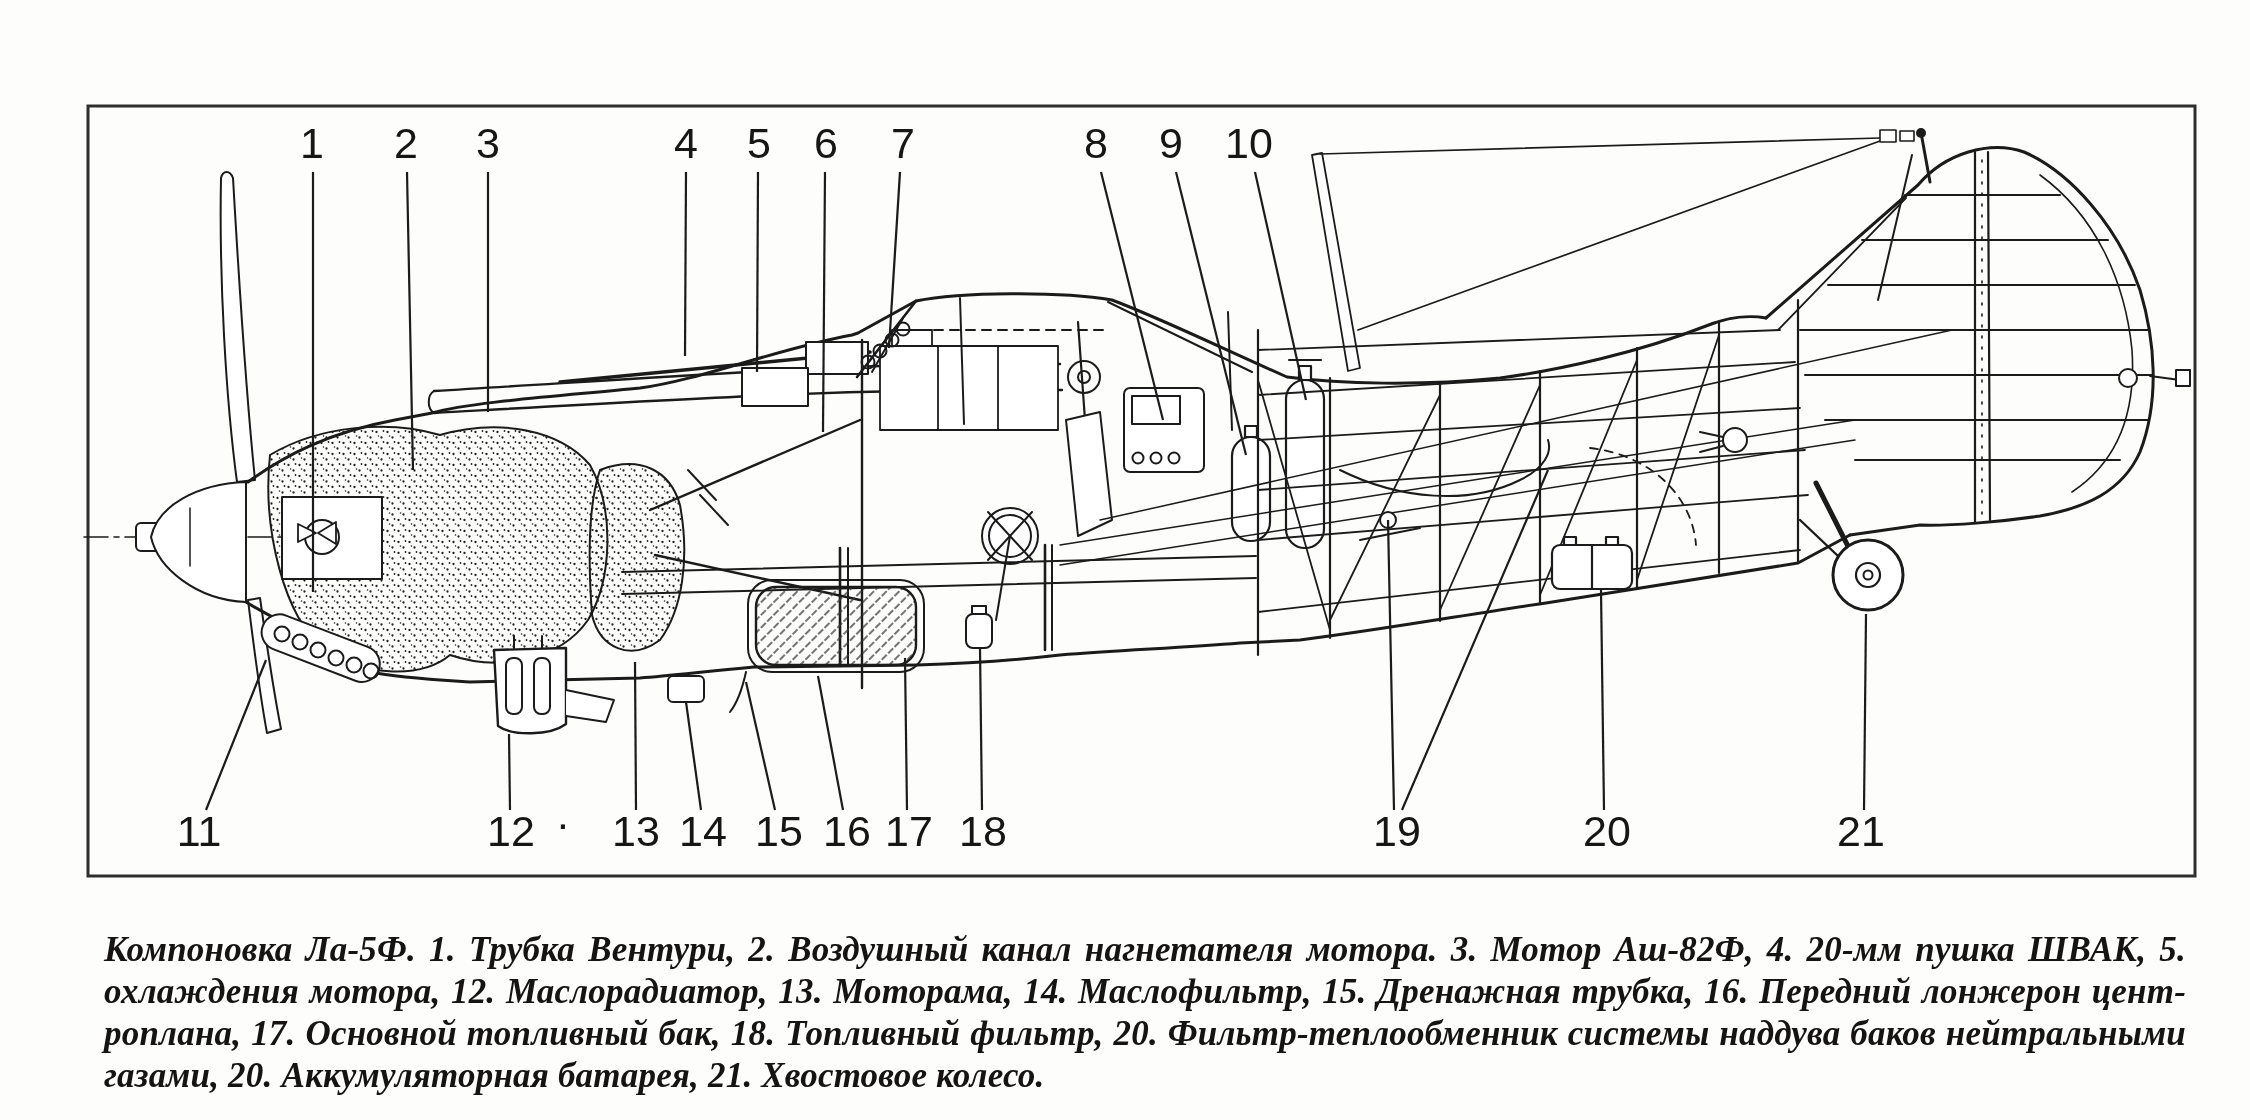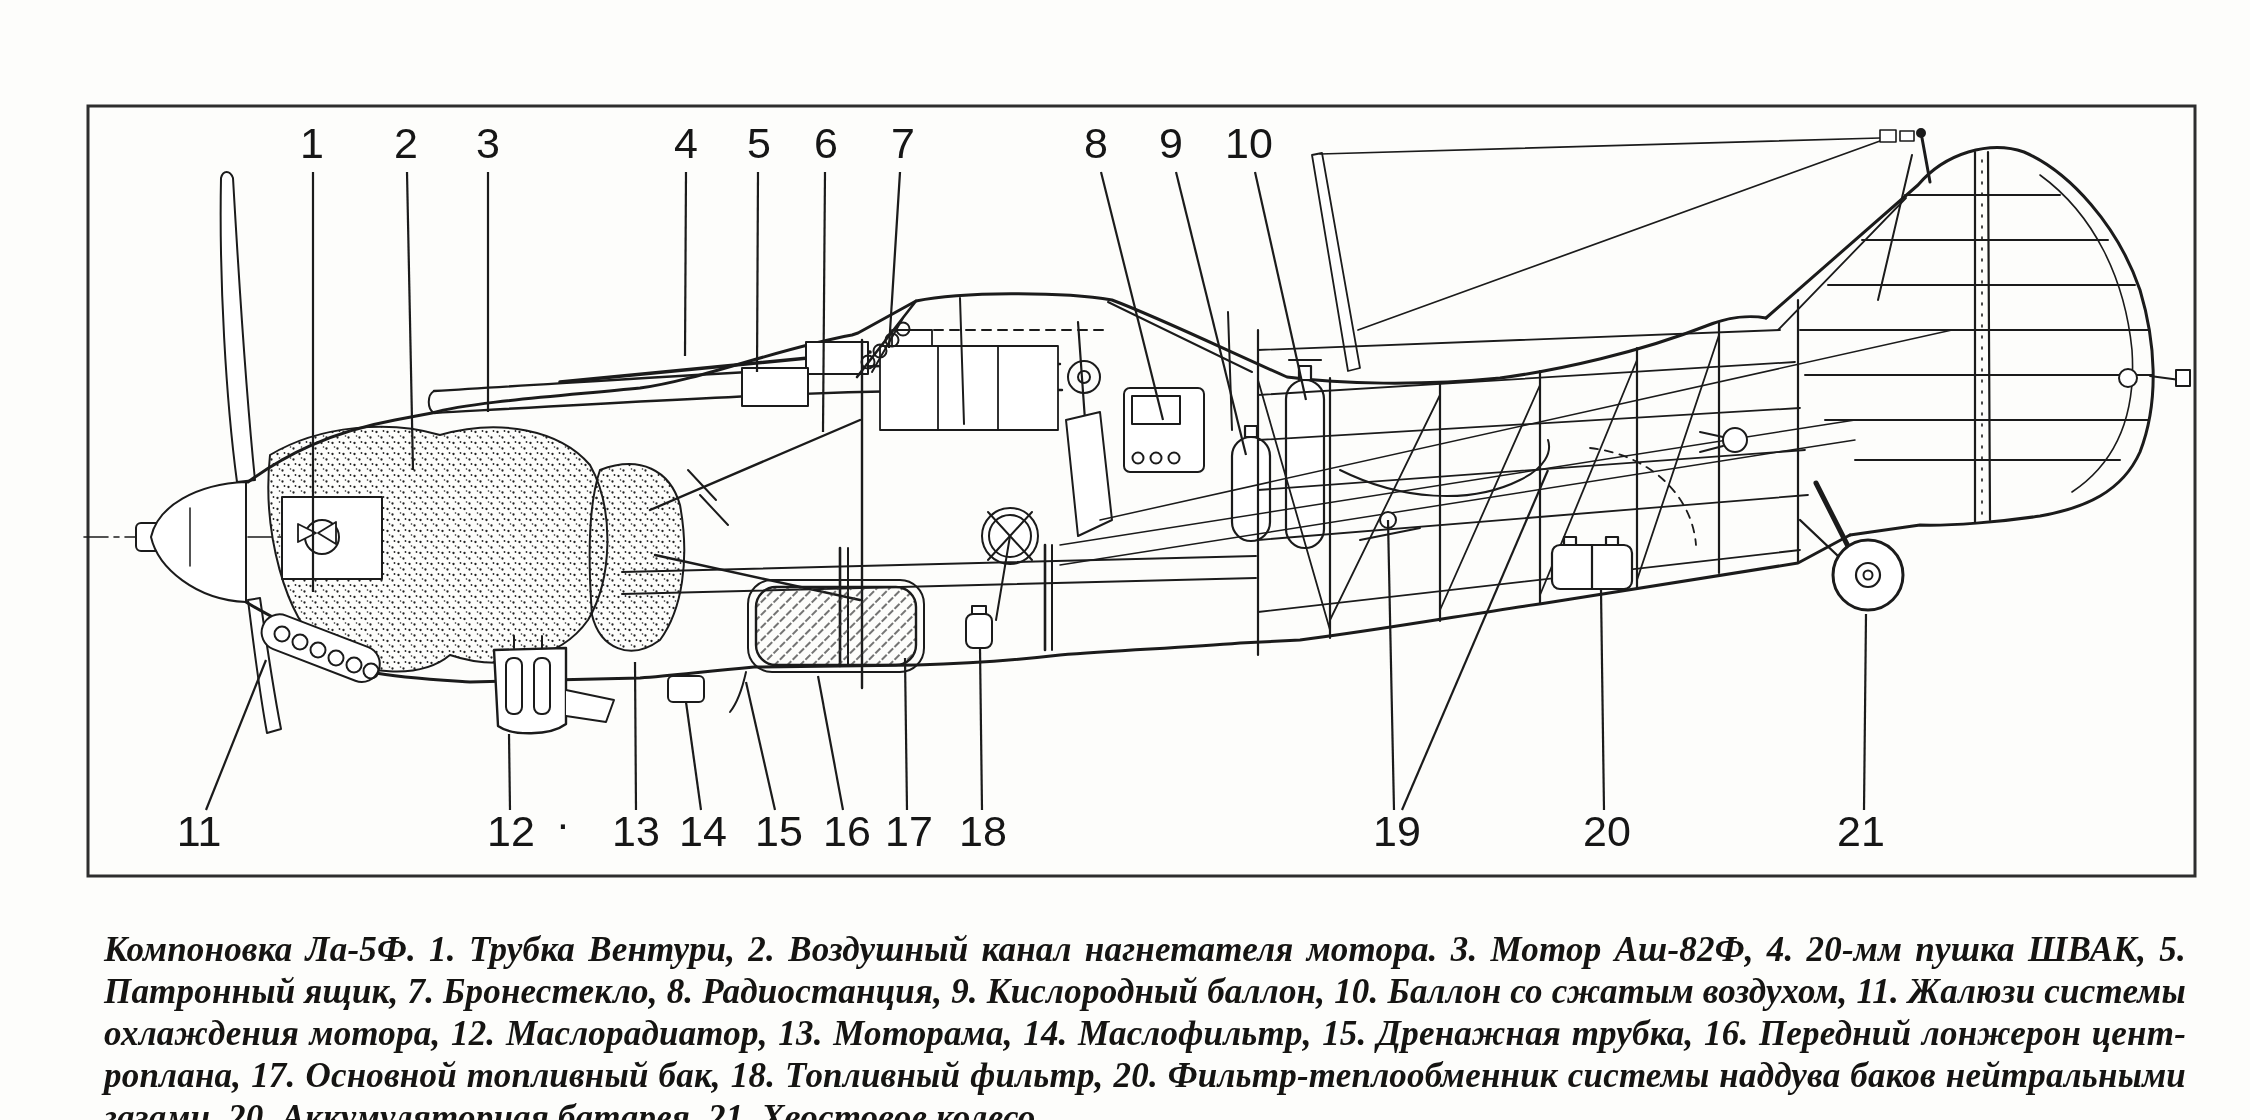--- a/index.html
+++ b/index.html
@@ -337,18 +337,17 @@
         <text x="1397" y="846" text-anchor="middle" class="callout-num">19</text>
         <line x1="1604" y1="810" x2="1601" y2="590" stroke="#1b1b1b" stroke-width="2.2"></line>
         <text x="1607" y="846" text-anchor="middle" class="callout-num">20</text>
         <line x1="1864" y1="810" x2="1866" y2="614" stroke="#1b1b1b" stroke-width="2.2"></line>
         <text x="1861" y="846" text-anchor="middle" class="callout-num">21</text>
       </g>
   </svg>
 
   <div class="caption">
     <div class="cl">Компоновка Ла-5Ф. 1. Трубка Вентури, 2. Воздушный канал нагнетателя мотора. 3. Мотор Аш-82Ф, 4. 20-мм пушка ШВАК, 5.</div>
-    <div class="cl">Патронный ящик, 7. Бронестекло, 8. Радиостанция, 9. Кислородный баллон, 10. Баллон со сжатым воздухом, 11. Жалюзи системы</div>
     <div class="cl">охлаждения мотора, 12. Маслорадиатор, 13. Моторама, 14. Маслофильтр, 15. Дренажная трубка, 16. Передний лонжерон цент-</div>
     <div class="cl">роплана, 17. Основной топливный бак, 18. Топливный фильтр, 20. Фильтр-теплообменник системы наддува баков нейтральными</div>
     <div class="cl last">газами, 20. Аккумуляторная батарея, 21. Хвостовое колесо.</div>
   </div>
 </div>
 
 </body></html>

